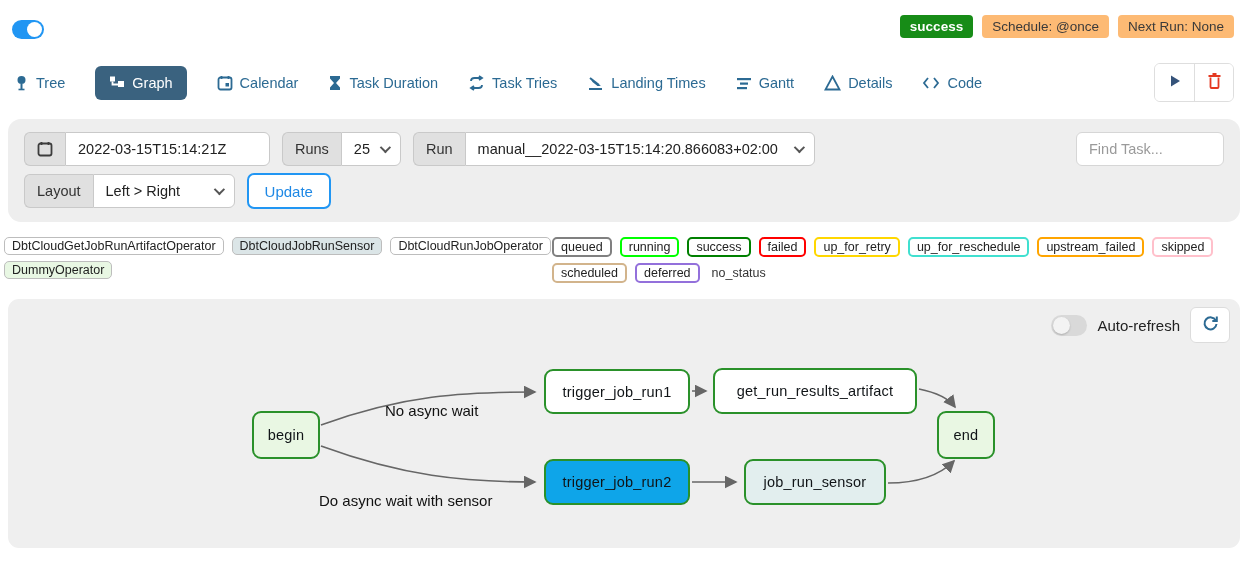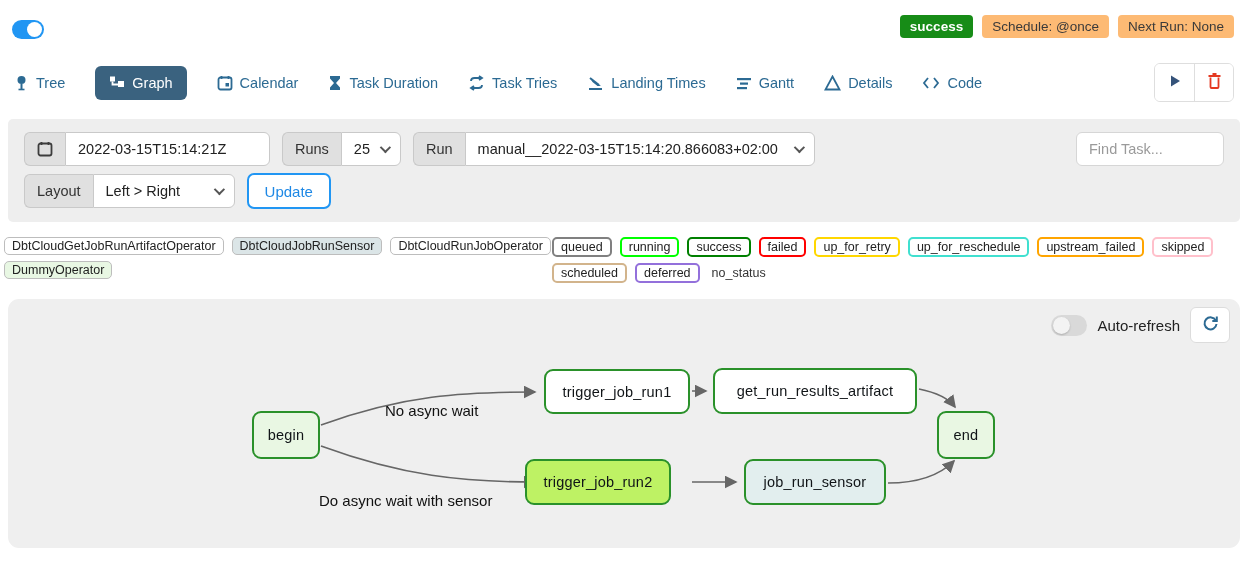--- a/index.html
+++ b/index.html
@@ -20,21 +20,21 @@
   
   .tabbar { display:flex; align-items:center; gap:30px; padding:0 14px; margin-top:24px; position:relative; }
   .tab { display:flex; align-items:center; gap:7px; font-size:14.5px; color:#2c6a93; cursor:pointer; padding:9px 0; border-radius:6px; white-space:nowrap; }
   .tab.active { background:#3a627f; color:#fff; padding:9px 14px; }
   .tab svg { display:block; }
   .tab-actions { margin-left:auto; display:flex; border:1px solid #dedede; border-radius:6px; overflow:hidden; background:#fff; }
   .tab-actions .abtn { width:39px; height:37px; display:flex; align-items:center; justify-content:center; cursor:pointer; background:#fff; }
   .tab-actions .abtn + .abtn { border-left:1px solid #dedede; }
 
   
-  .filterbar { margin:17px 8px 0 8px; background:#eeeeee; border-radius:5px; padding:13px 16px; }
+  .filterbar { margin:17px 8px 0 8px; background:#eeeeee; border-radius:13px; padding:13px 16px; }
   .frow { display:flex; align-items:center; gap:12px; }
   .frow + .frow { margin-top:7px; }
   .igroup { display:flex; align-items:stretch; height:34px; border-radius:6px; }
   .addon { display:flex; align-items:center; justify-content:center; background:#e0e0e0; border:1px solid #c9c9c9; border-right:none; padding:0 12px; font-size:14.5px; color:#333; border-radius:6px 0 0 6px; }
   .field { border:1px solid #c9c9c9; background:#fff; font-size:14.5px; color:#222; padding:0 12px; border-radius:0 6px 6px 0; outline:none; font-family:inherit; }
   .selectbox { display:flex; align-items:center; gap:10px; border:1px solid #c9c9c9; background:#fff; font-size:14.5px; color:#222; padding:0 12px; border-radius:0 6px 6px 0; cursor:pointer; }
   .chev { width:8px; height:8px; border-right:2px solid #555; border-bottom:2px solid #555; transform:rotate(45deg) translateY(-2px); flex:0 0 auto; }
   .find-input { margin-left:auto; width:148px; height:34px; border:1px solid #d6d6d6; border-radius:6px; background:#fff; padding:0 12px; font-size:14.5px; color:#8b5cf6; outline:none; font-family:inherit; }
   .find-input::placeholder { color:#9a9a9a; }
   .update-btn { height:36px; padding:0 16px; background:#fff; border:2px solid #2196f3; color:#1e88e5; font-size:15px; border-radius:7px; cursor:pointer; font-family:inherit; }
@@ -266,15 +266,15 @@
     <path d="M880,184 C917,184 935,173 946,162" fill="none" stroke="#666" stroke-width="1.6" marker-end="url(#arrow)"></path>
   </svg>
 
   <span class="elabel" style="left:377px; top:103px;">No async wait</span>
   <span class="elabel" style="left:311px; top:193px;">Do async wait with sensor</span>
 
   <div class="gnode" style="left: 244px; top: 112px; width: 68px; height: 48px; background-color: rgb(233, 247, 227); border-color: rgb(42, 145, 42);">begin</div>
   <div class="gnode" style="left: 536px; top: 70px; width: 146px; height: 45px; background-color: rgb(255, 255, 255); border-color: rgb(42, 145, 42);">trigger_job_run1</div>
   <div class="gnode" style="left: 705px; top: 69px; width: 204px; height: 46px; background-color: rgb(255, 255, 255); border-color: rgb(42, 145, 42);">get_run_results_artifact</div>
   <div class="gnode" style="left: 929px; top: 112px; width: 58px; height: 48px; background-color: rgb(233, 247, 227); border-color: rgb(42, 145, 42);">end</div>
-  <div class="gnode" style="left: 517px; top: 160px; width: 146px; height: 46px; background-color: #bef264; border-color: rgb(42, 145, 42);">trigger_job_run2</div>
+  <div class="gnode" style="left: 536px; top: 160px; width: 146px; height: 46px; background-color: #0ea5e9; border-color: rgb(42, 145, 42);">trigger_job_run2</div>
   <div class="gnode" style="left: 736px; top: 160px; width: 142px; height: 46px; background-color: rgb(226, 238, 238); border-color: rgb(42, 145, 42);">job_run_sensor</div>
 </div>
 
 </body></html>

